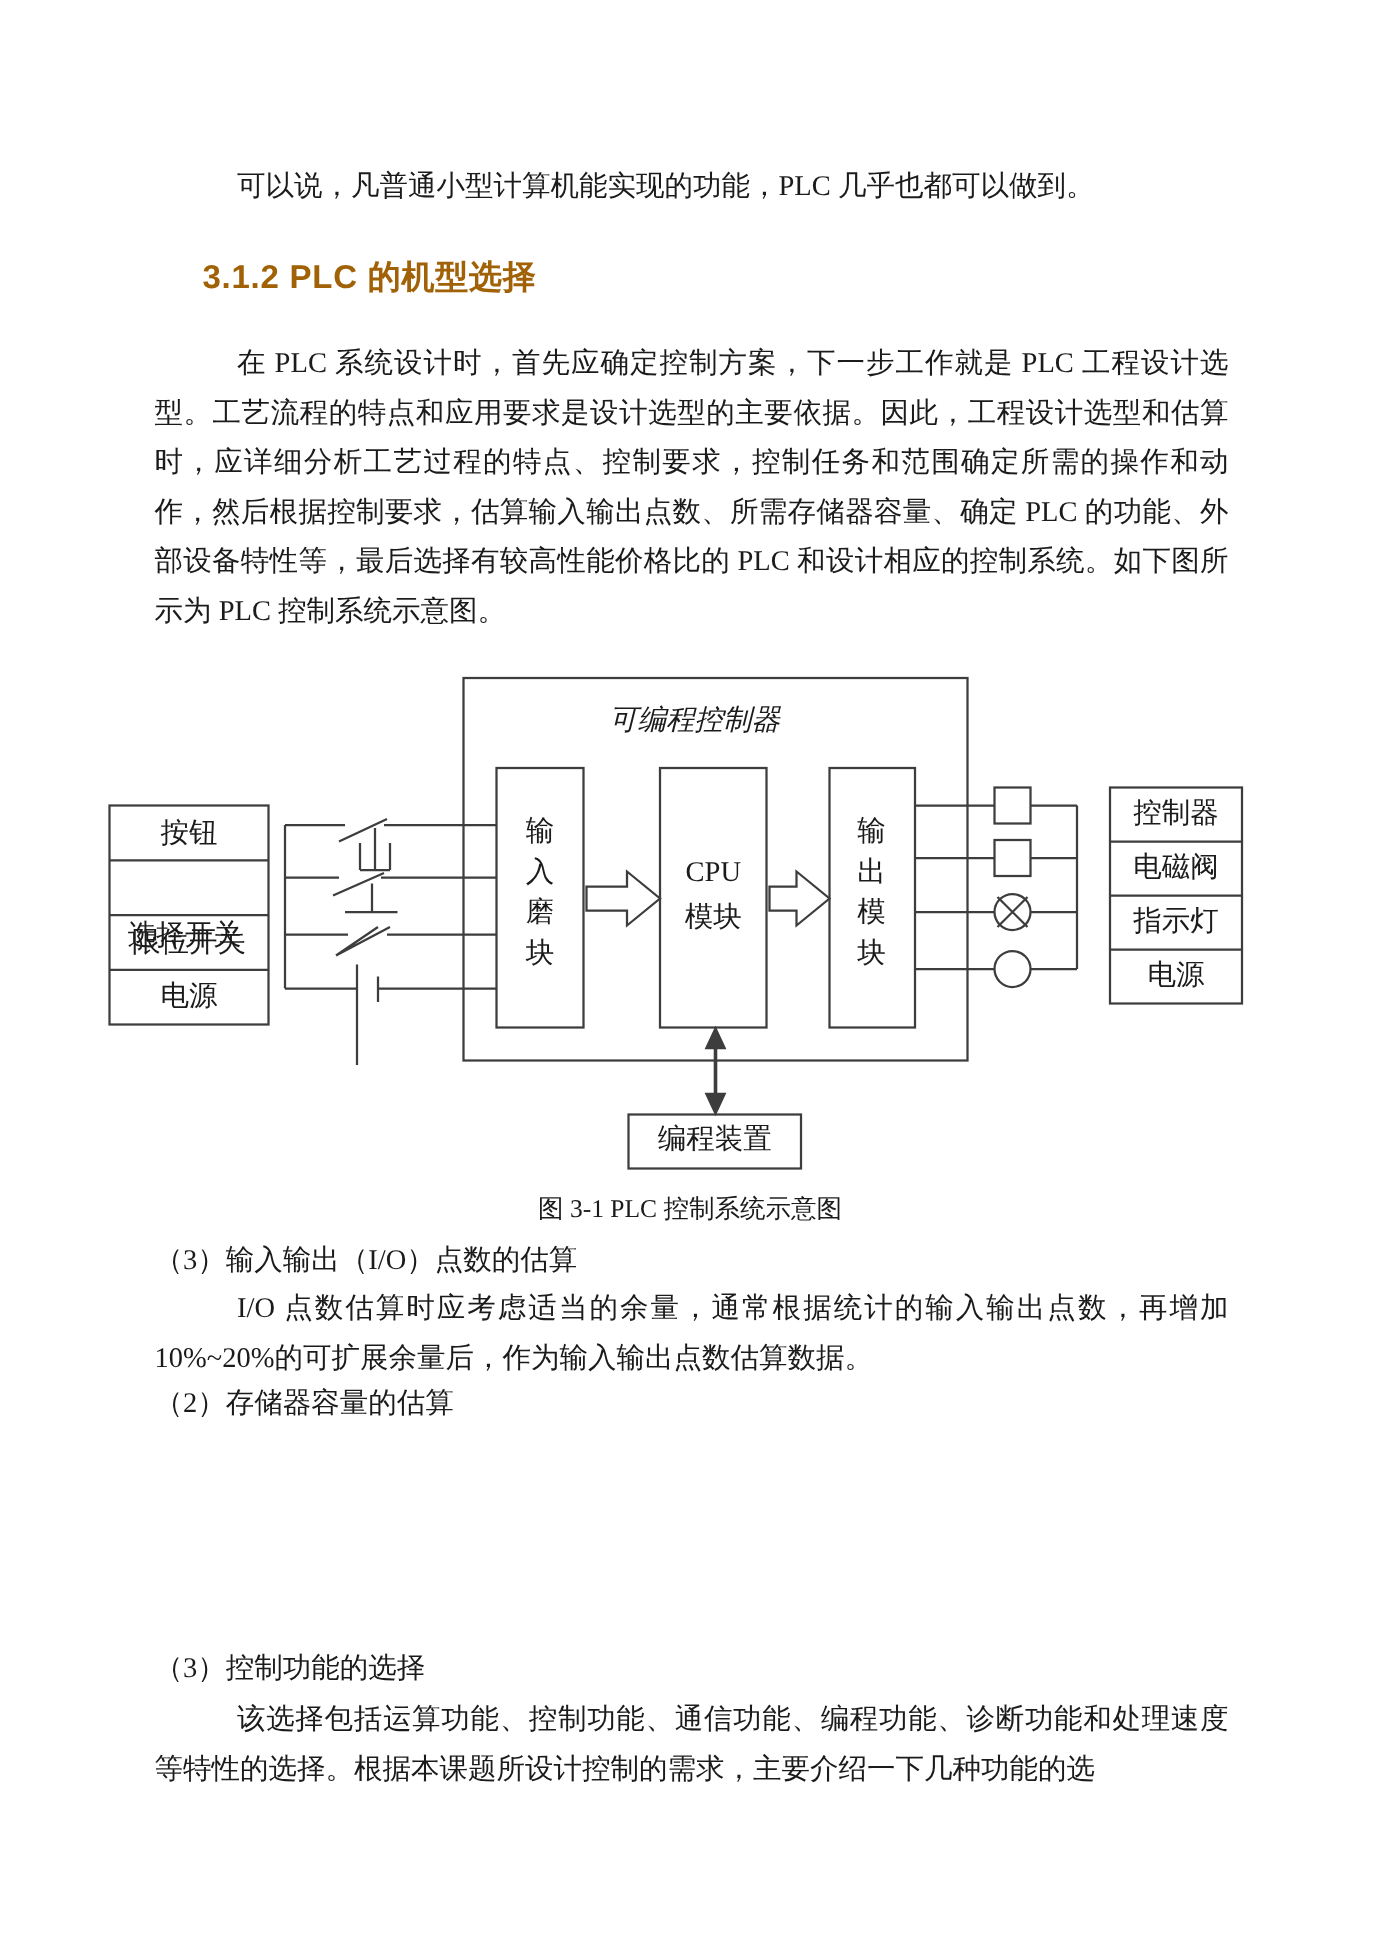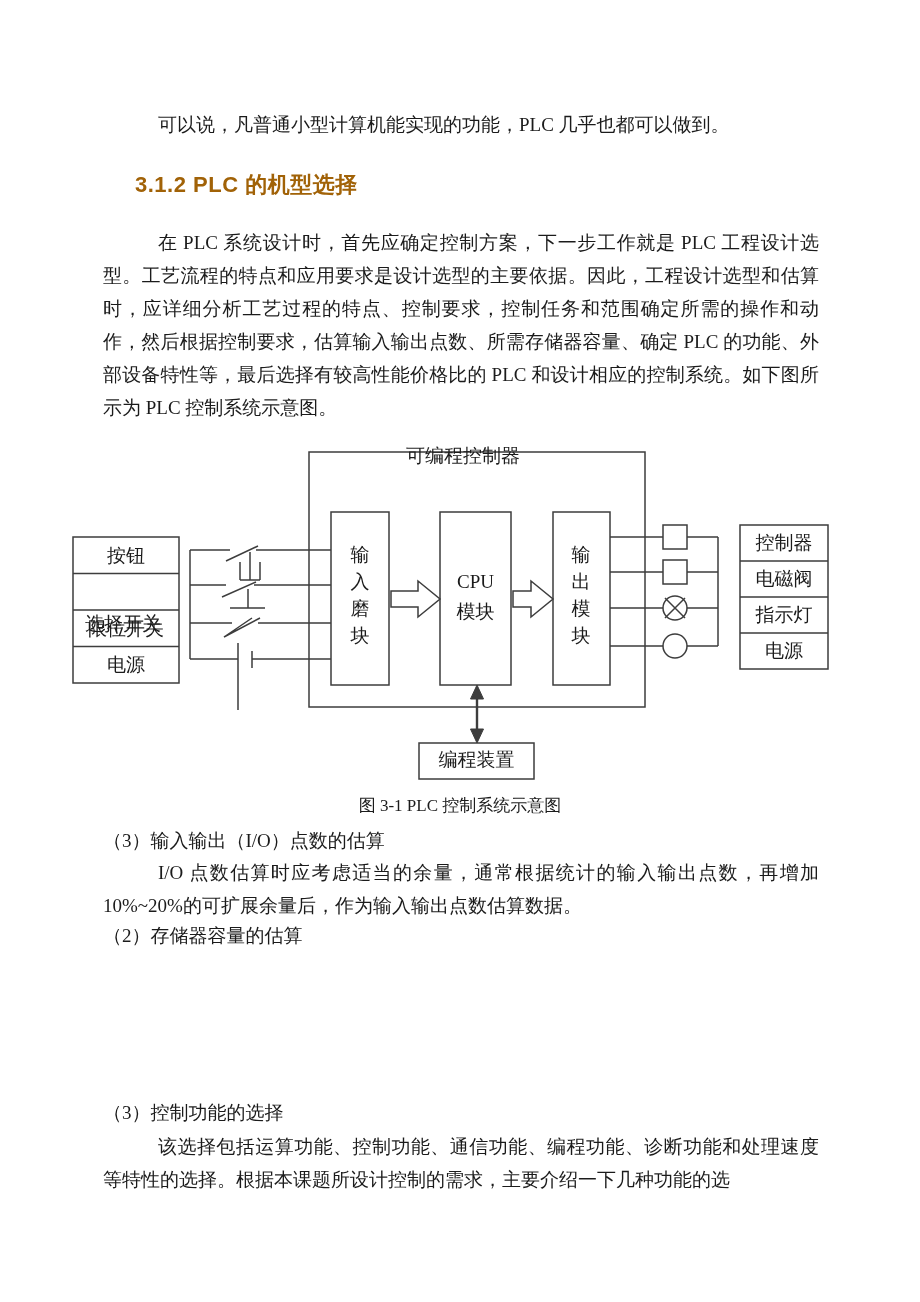--- a/index.html
+++ b/index.html
@@ -75,21 +75,21 @@
       <circle cx="675" cy="646" r="12" fill="#ffffff"></circle>
 
       <g stroke-width="2.4">
         <path d="M477,696 V730"></path>
         <path d="M477,685 L470.5,699 H483.5 Z" fill="#3d3d3d" stroke-width="1"></path>
         <path d="M477,743 L470.5,729 H483.5 Z" fill="#3d3d3d" stroke-width="1"></path>
       </g>
     </g>
   </svg>
 
-  <div class="fig-label" style="left:309px;top:445px;width:308px;">可编程控制器</div>
+  <div class="fig-label" style="left:309px;top:470px;width:308px;font-style:italic;">可编程控制器</div>
   <div class="fig-label v-label" style="left:347px;top:541px;">输入磨块</div>
   <div class="fig-label" style="left:440px;top:567px;width:71px;line-height:30px;">
     <div>CPU</div>
     <div>模块</div>
   </div>
   <div class="fig-label v-label" style="left:568px;top:541px;">输出模块</div>
   <div class="fig-label" style="left:419px;top:749px;width:115px;">编程装置</div>
 
   <div class="fig-label" style="left:73px;top:545px;width:106px;">按钮</div>
   <div class="fig-label" style="left:73px;top:581px;width:100px;margin-top:32px;">选择开关</div>

